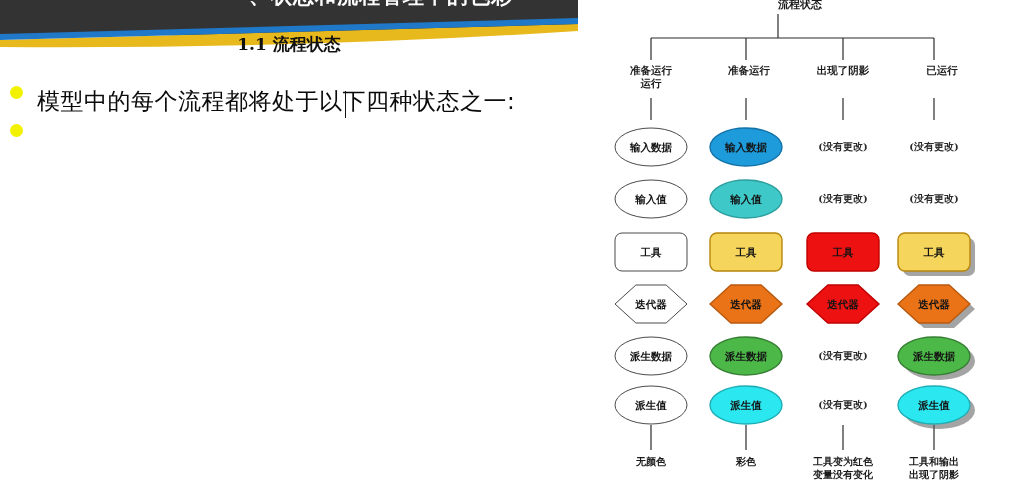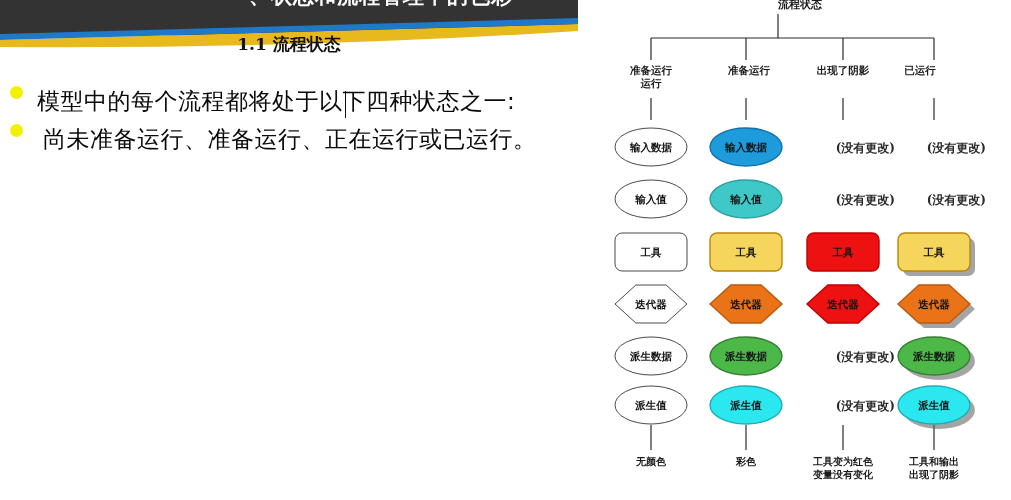--- a/index.html
+++ b/index.html
@@ -75,22 +75,22 @@
     white-space:pre-line;
   }
   #root-title {
     font-size:11px; top:-2px; left:150px; width:120px;
   }
   .col-head { font-size:10.5px; top:64px; width:96px; }
   .col-foot { font-size:10px; top:455px; width:104px; font-weight:bold;font-family:Liberation Serif, serif; }
   .nochange {
     position:absolute;
     font-family:"DejaVu Serif", serif;
-    font-size:12px; color:#2a2a2a;
-    text-align:right; width:104px;
+    font-size:10px; color:#2a2a2a;
+    text-align:center; width:104px;
     font-weight:bold;
   }
 </style>
 </head>
 <body>
 
 <div id="header-band">
   <svg width="1011" height="48" viewBox="0 0 1011 48">
 
     <path d="M0,0 L578,0 L578,30 Q300,48 0,26 Z" fill="#333333"></path>
@@ -107,21 +107,20 @@
 
 <div id="section-heading">1.1 流程状态</div>
 
 <div id="bullet-list">
   <div class="bullet-row">
     <span class="bullet-dot"></span>
     <span class="bullet-text">模型中的每个流程都将处于以下四种状态之一:</span>
   </div>
   <div class="bullet-row indent">
     <span class="bullet-dot"></span>
-    <span class="bullet-text">尚未准备运行、准备运行、正在运行或已运行。</span>
   </div>
 </div>
 <div id="text-caret"></div>
 
 <div id="diagram">
   <svg id="diagram-canvas" width="421" height="500">
       <line x1="188" y1="14" x2="188" y2="38" stroke="#2b2b2b" stroke-width="1.2"></line>
       <line x1="61" y1="38" x2="344" y2="38" stroke="#2b2b2b" stroke-width="1.2"></line>
       <line x1="61" y1="38" x2="61" y2="60" stroke="#2b2b2b" stroke-width="1.2"></line>
       <line x1="156" y1="38" x2="156" y2="60" stroke="#2b2b2b" stroke-width="1.2"></line>
@@ -212,21 +211,21 @@
         <text x="344" y="409" text-anchor="middle" font-family="&quot;DejaVu Serif&quot;, serif" font-size="10.5" font-weight="bold" fill="#141414">派生值</text>
       </g>
     </svg>
 
   <div class="dg-label" id="root-title">流程状态</div>
 
   <div class="dg-label col-head" style="left:13px;">准备运行
 运行</div>
   <div class="dg-label col-head" style="left:111px;">准备运行</div>
   <div class="dg-label col-head" style="left:205px;">出现了阴影</div>
-  <div class="dg-label col-head" style="left:282px;">已运行</div>
+  <div class="dg-label col-head" style="left:304px;">已运行</div>
 
   <div class="dg-label col-foot" style="left:9px;">无颜色</div>
   <div class="dg-label col-foot" style="left:104px;">彩色</div>
   <div class="dg-label col-foot" style="left:201px;">工具变为红色
 变量没有变化</div>
   <div class="dg-label col-foot" style="left:292px;">工具和输出
 出现了阴影</div>
 
   <div id="shape-layer">
       <div class="nochange" style="left: 201px; top: 140px;">(没有更改)</div>

